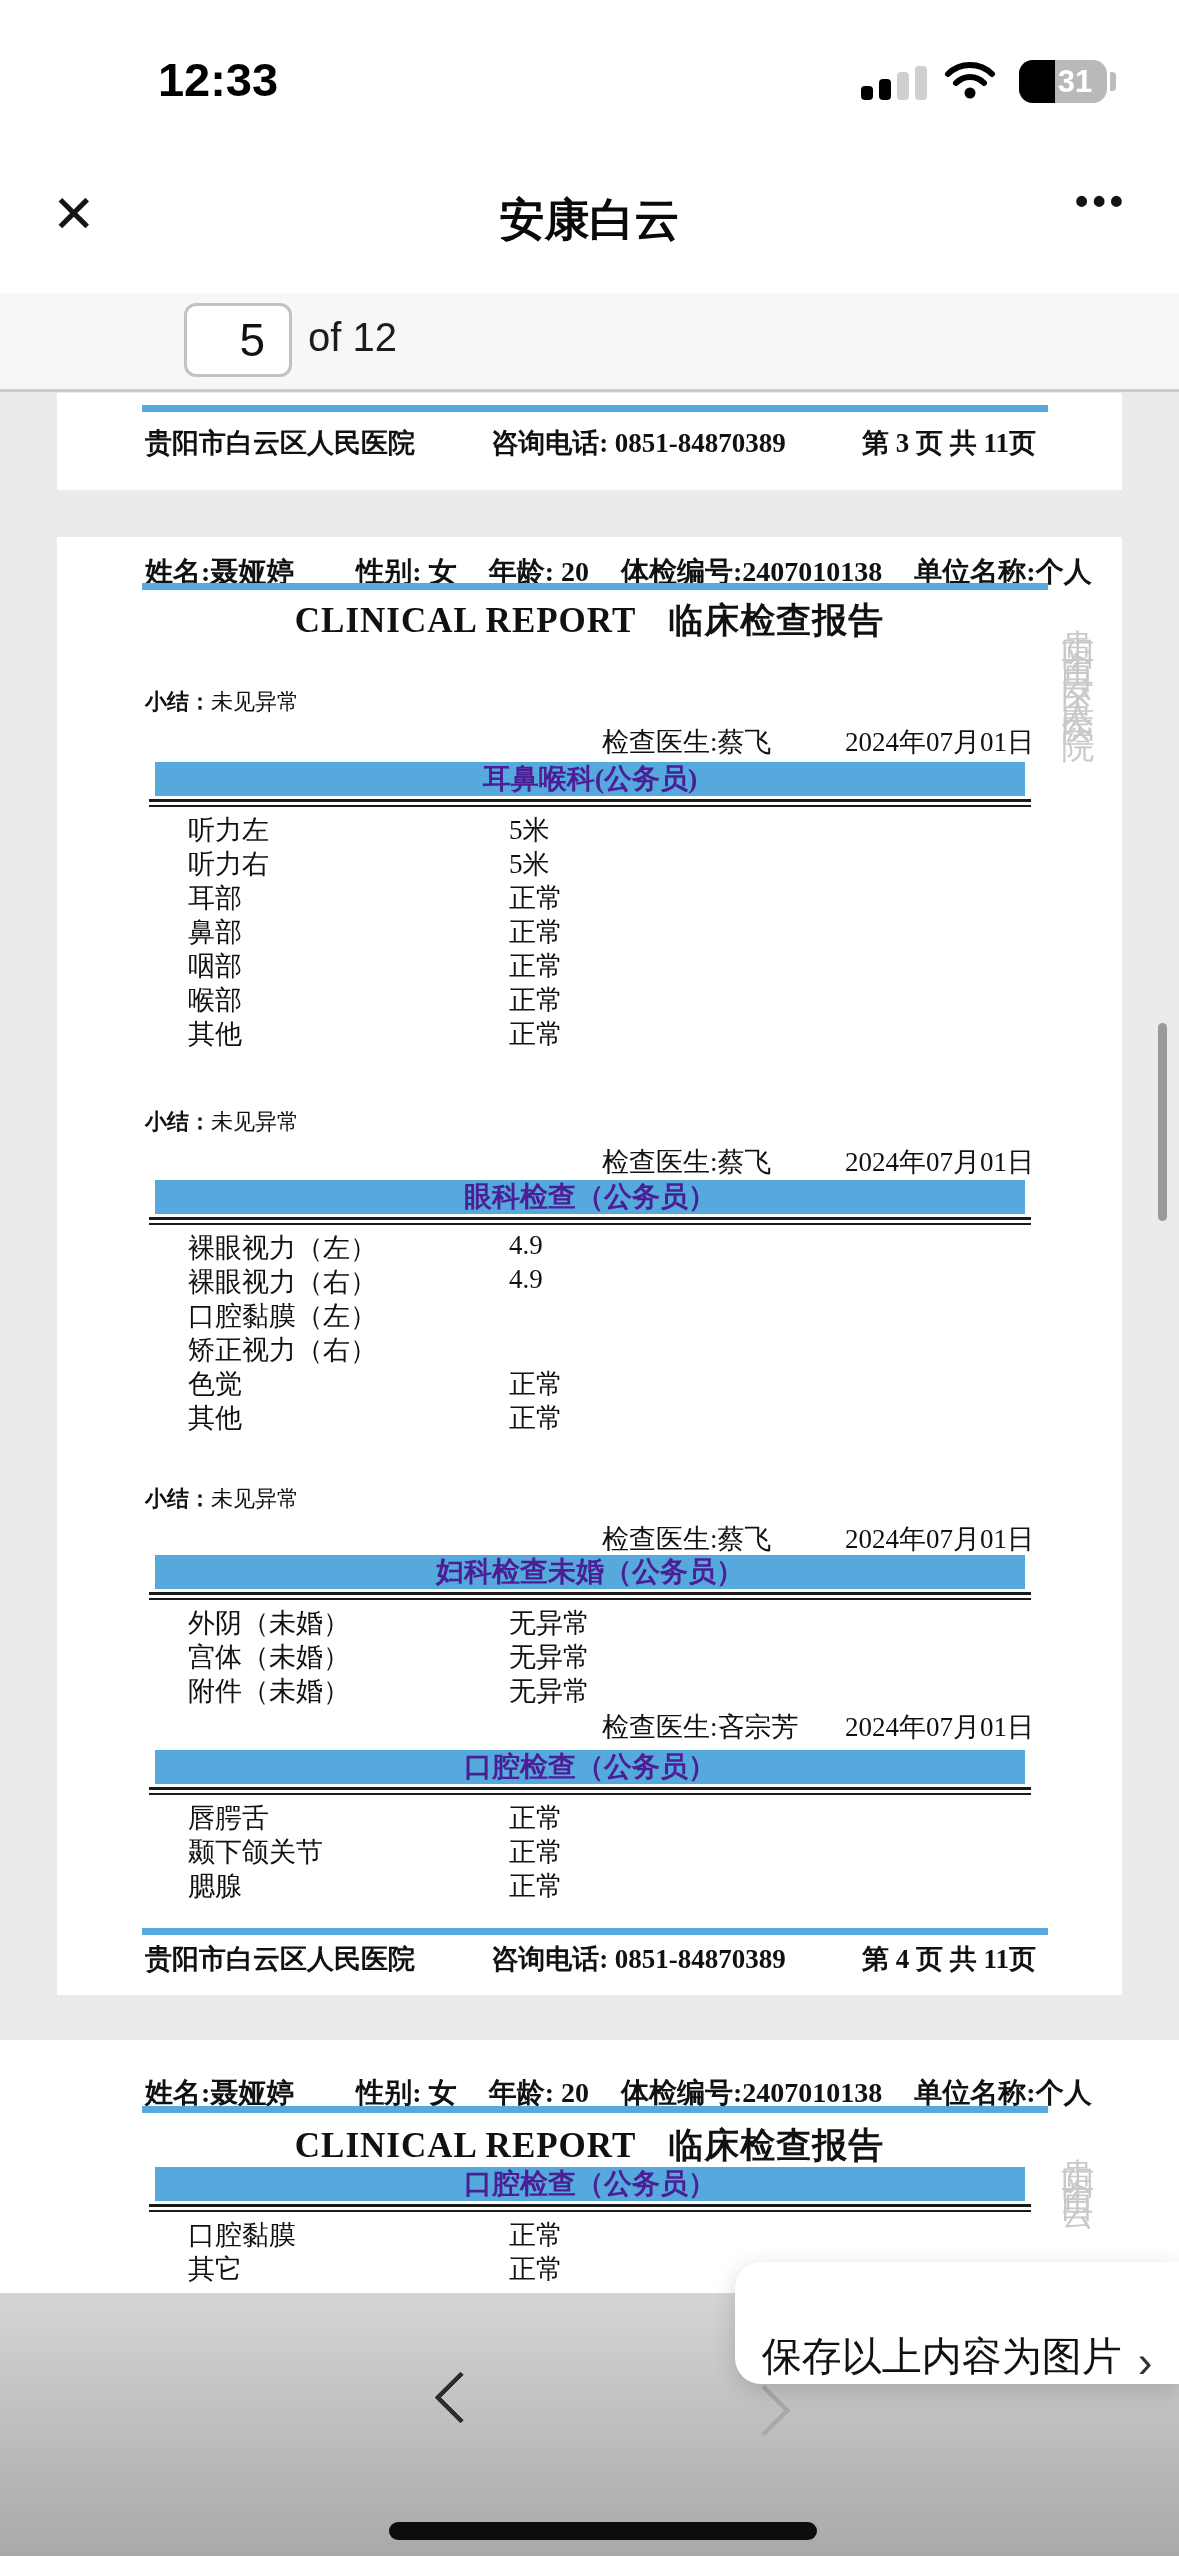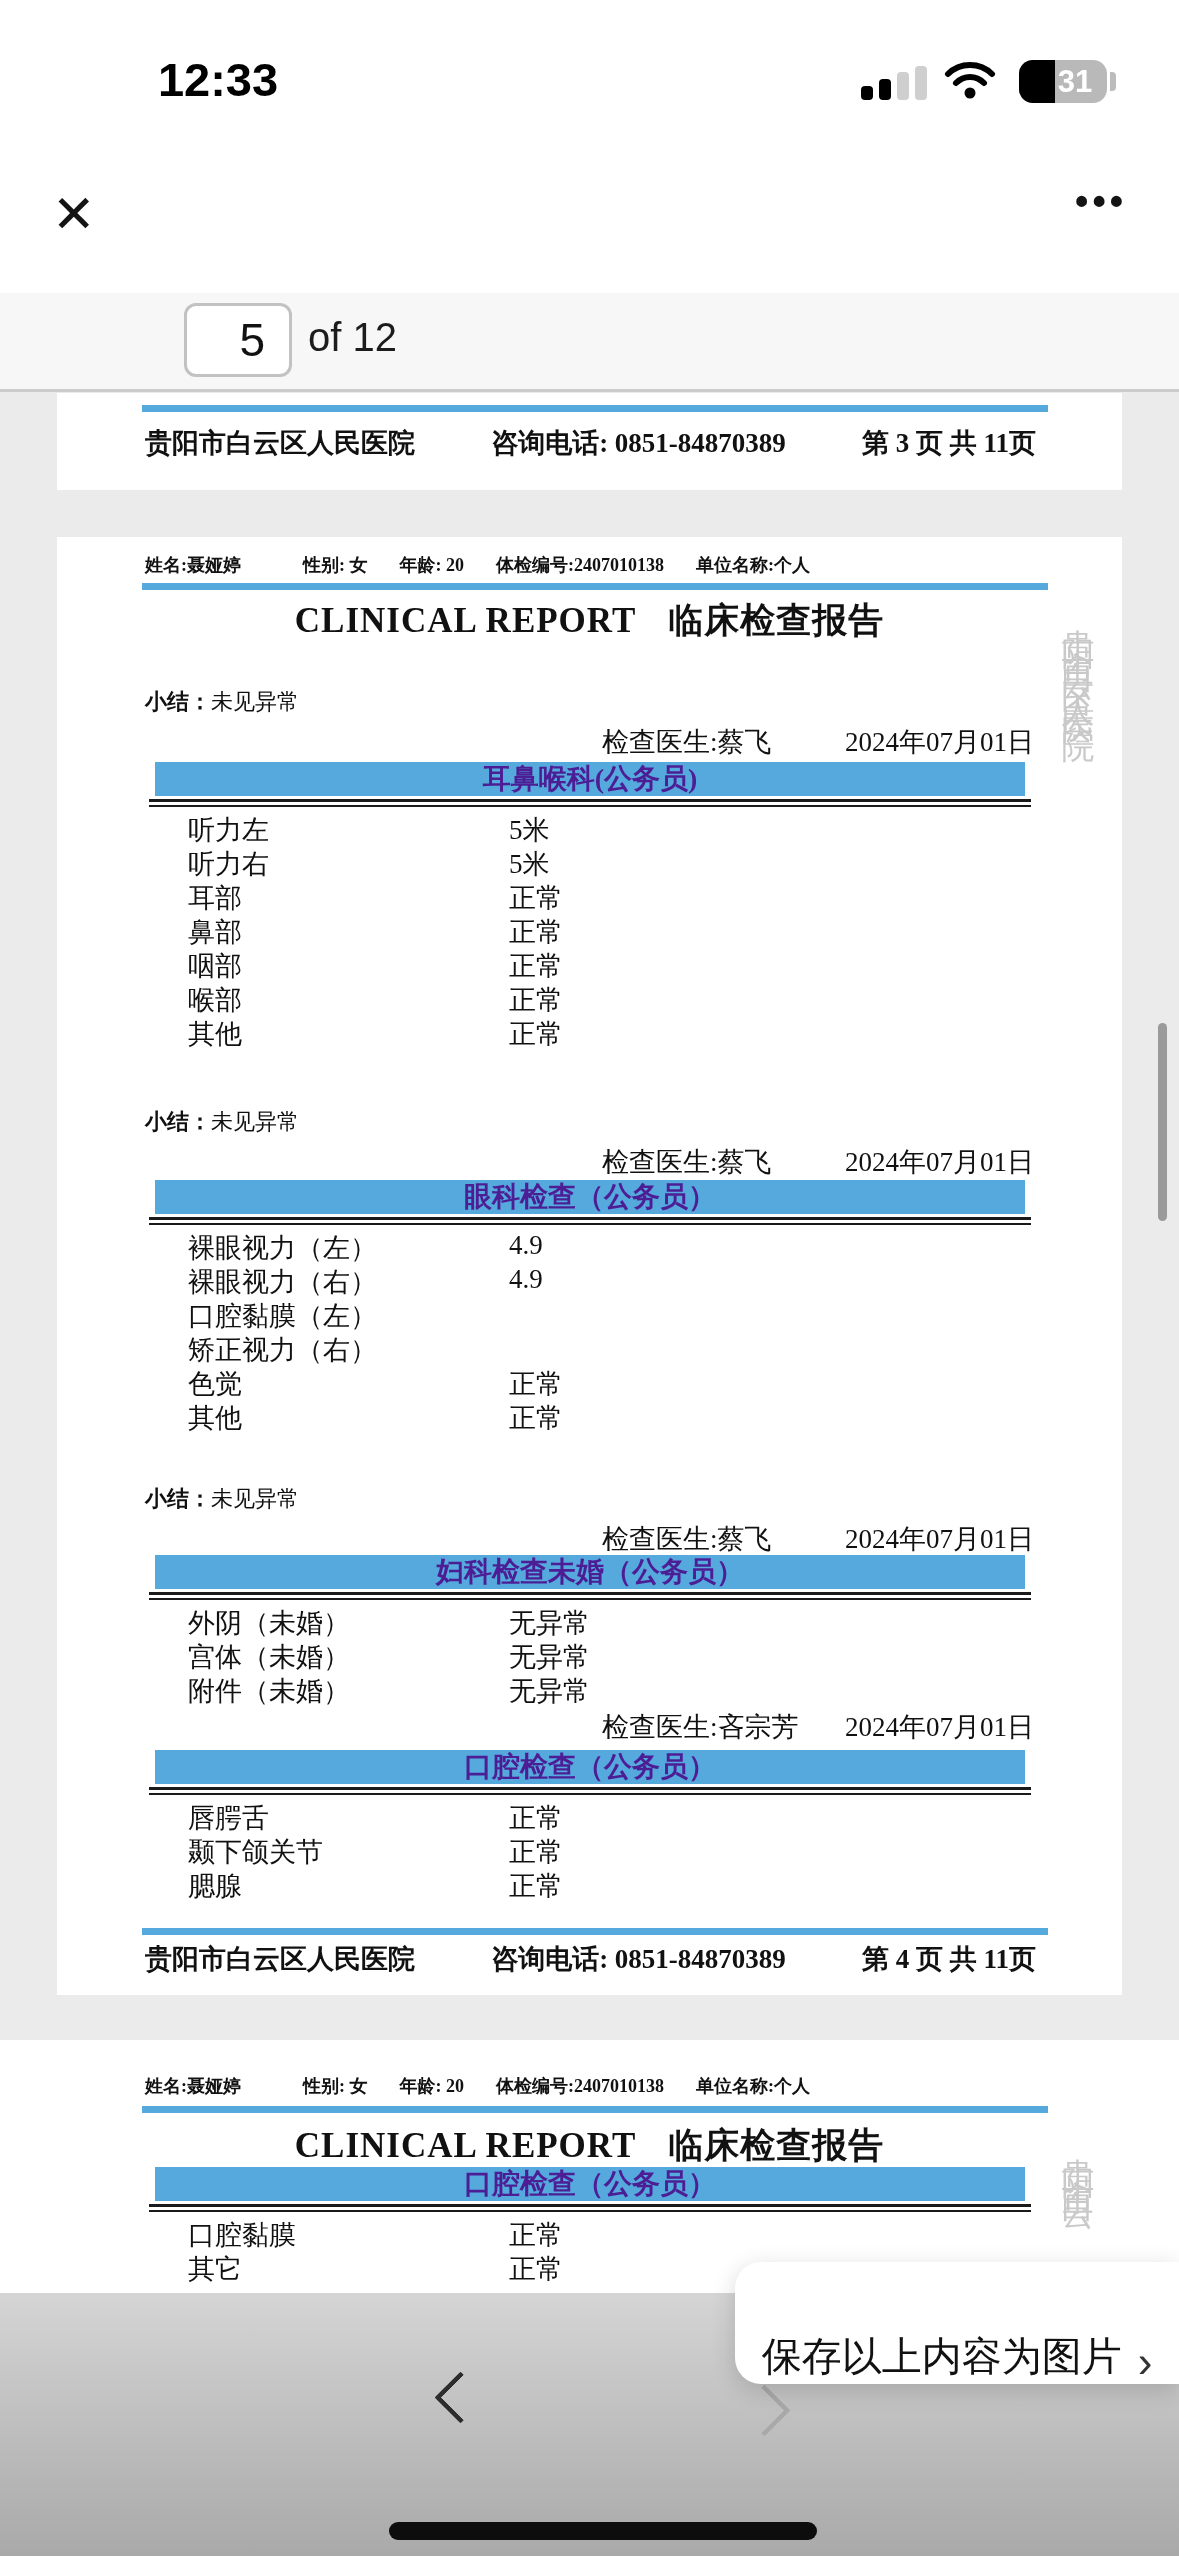--- a/index.html
+++ b/index.html
@@ -30,21 +30,21 @@
   
   .doc-area{position:absolute;top:392px;left:0;width:100%;height:1648px;background:#ebebeb;}
   .page{position:absolute;left:57px;width:1065px;background:#fff;
         font-family:"Liberation Serif","DejaVu Serif",serif;color:#111;}
   .page3{top:1px;height:97px;}
   .page4{top:145px;height:1458px;}
   .page5{top:1668px;height:233px;overflow:hidden;}
   .blue-line{position:absolute;left:85px;width:906px;height:7px;background:#55a9dc;}
   .page-footer{position:absolute;left:88px;right:86px;display:flex;justify-content:space-between;
                font-size:27px;font-weight:700;white-space:nowrap;}
-  .patient-line{position:absolute;left:88px;right:60px;display:flex;font-size:18px;font-weight:700;white-space:nowrap;}
+  .patient-line{position:absolute;left:88px;right:60px;display:flex;font-size:28px;font-weight:700;white-space:nowrap;}
   .patient-line span.g1{margin-right:62px;} .patient-line span.g2{margin-right:32px;}
   .report-title{position:absolute;left:0;width:100%;text-align:center;font-size:35px;font-weight:700;letter-spacing:1px;}
   .report-title .cn{margin-left:32px;}
   .watermark{position:absolute;right:28px;color:#c9c9c9;font-size:33px;line-height:1;
              writing-mode:vertical-rl;text-orientation:upright;letter-spacing:11px;}
   .summary{position:absolute;left:0;right:0;}
   .summary .s-line{position:absolute;left:88px;font-size:22px;}
   .summary .s-label{font-weight:700;}
   .doctor-line{position:absolute;left:0;right:0;font-size:27px;}
   .doctor-line .doc-name{position:absolute;left:545px;}
@@ -91,20 +91,21 @@
     </svg>
     <div class="battery">
       <div class="battery-fill"></div>
       <div class="battery-num">31</div>
     </div>
     <div class="battery-cap"></div>
   </div>
 
   <div class="app-header">
     <div class="close-btn">✕</div>
+    <div class="app-title">安康白云</div>
     <div class="more-btn">•••</div>
   </div>
 
   <div class="pager-bar">
     <input class="page-input" value="5" style="">
     <div class="of-label">of 12</div>
   </div>
 
   <div class="doc-area">
 

